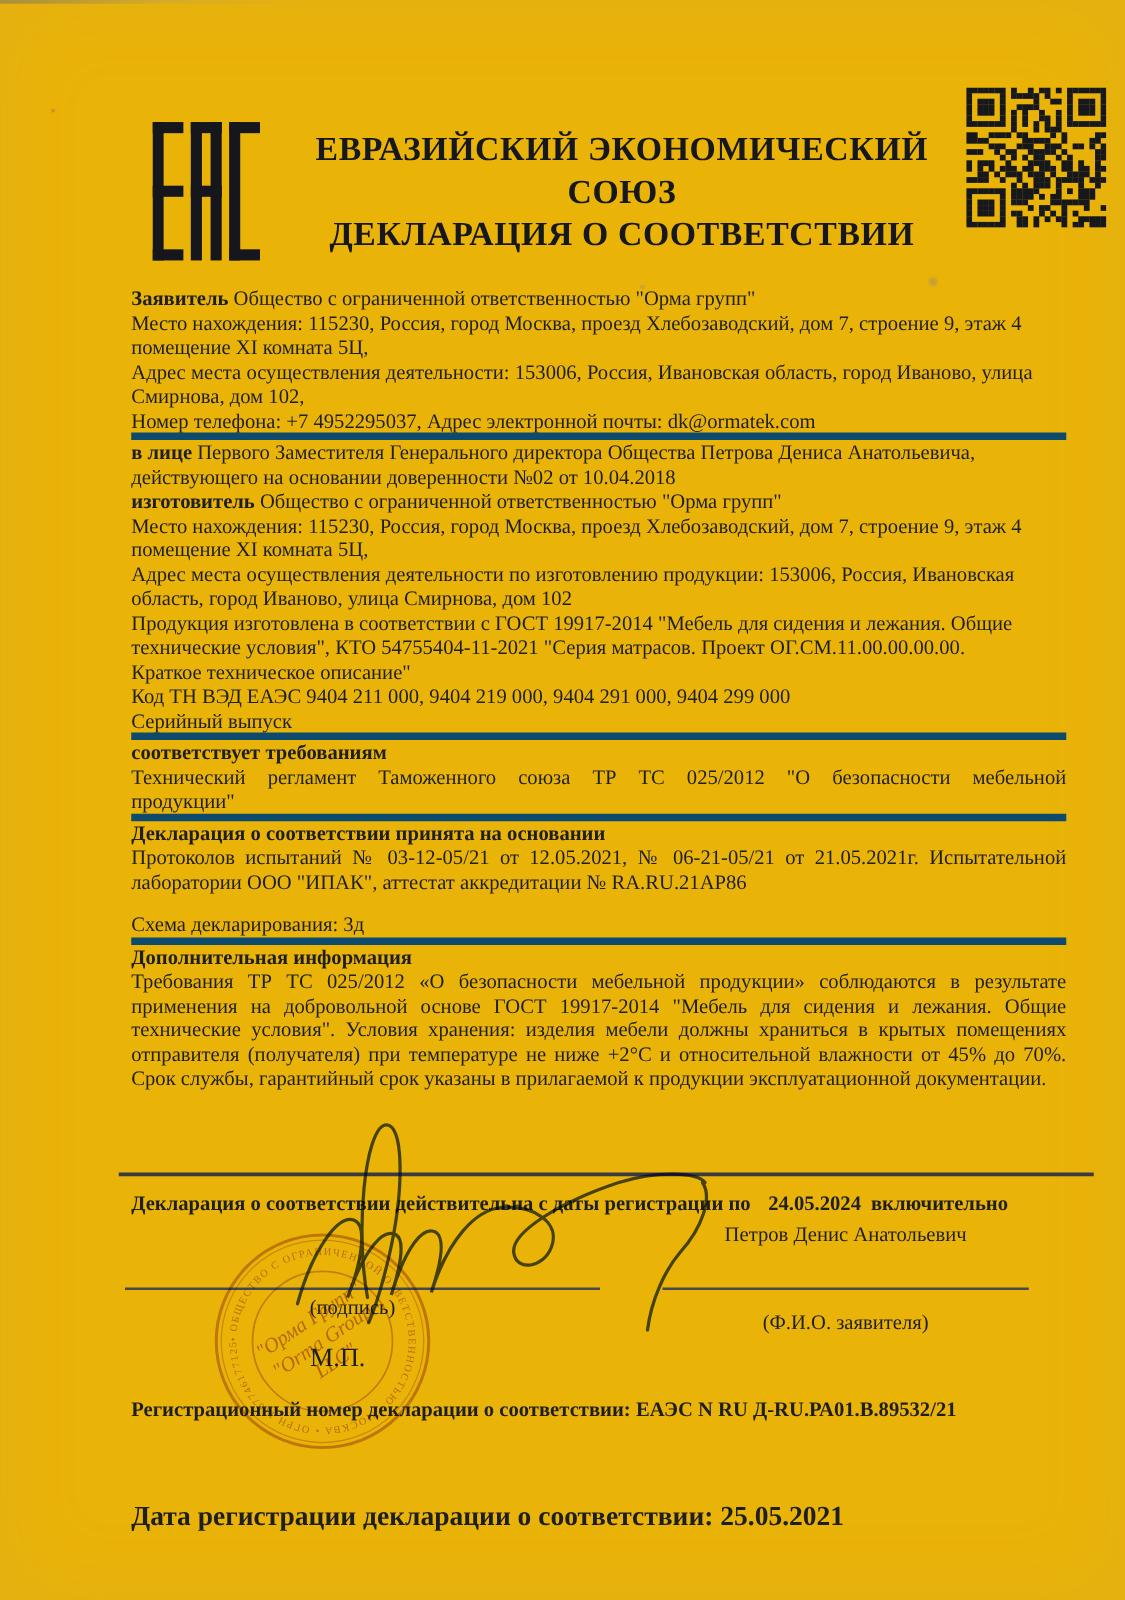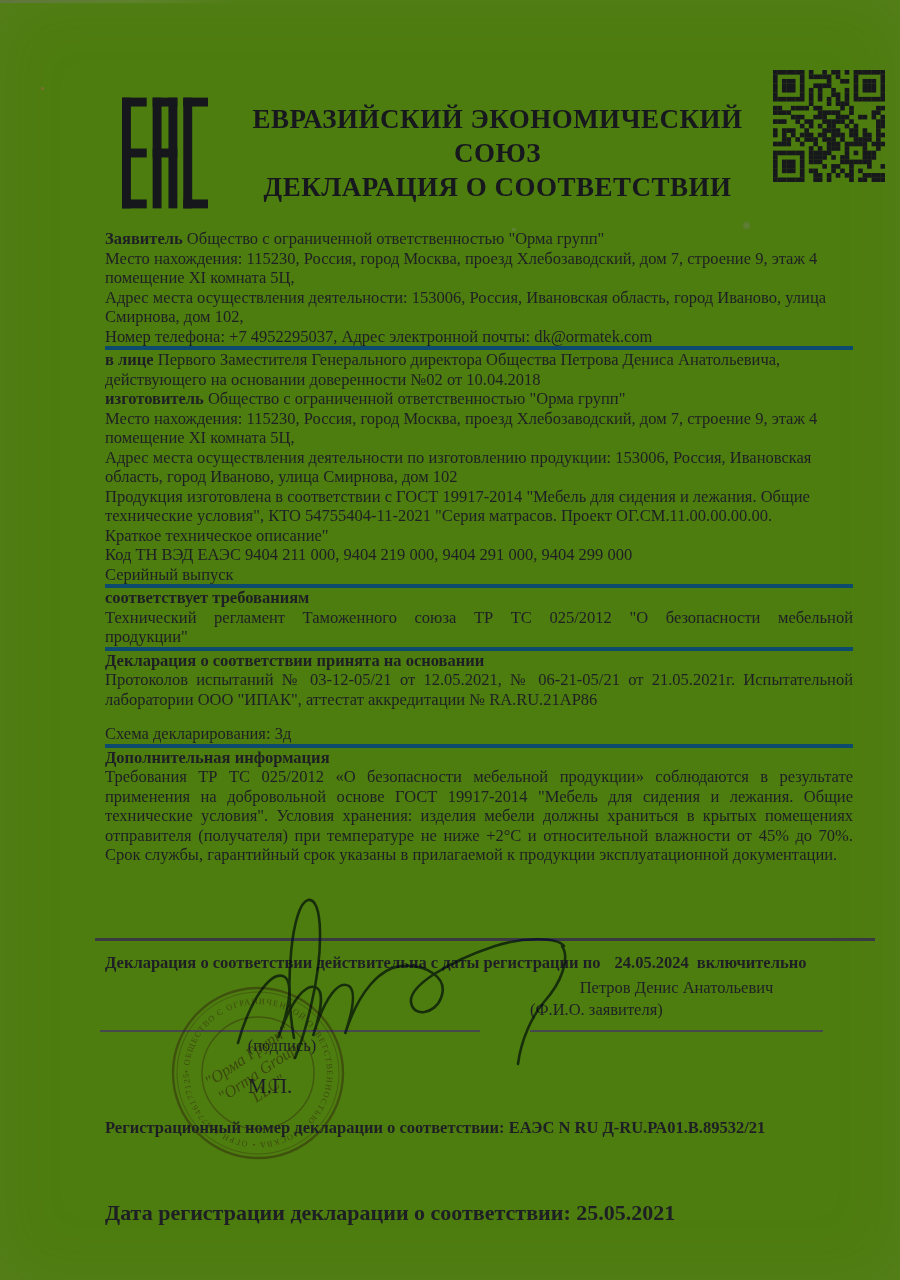--- a/index.html
+++ b/index.html
@@ -1,51 +1,51 @@
 <!DOCTYPE html>
 <html><head>
 <meta charset="utf-8">
 <style>
   html,body{margin:0;padding:0;background:#e8e8e6;}
   .page{
     position:relative;width:900px;height:1280px;margin:0 auto;
-    background:#4d7c0f;overflow:hidden;
+    background:#eab308;overflow:hidden;
     font-family:"Liberation Serif","DejaVu Serif",serif;
     color:#1e1f24;
     box-shadow:inset 0 0 70px rgba(165,158,140,.10);
   }
   
   .eac-logo{position:absolute;left:122px;top:97px;}
   .doc-title{
     position:absolute;left:210px;top:102px;width:575px;
     text-align:center;font-weight:bold;font-size:27px;line-height:34px;
     letter-spacing:.5px;color:#17181d;
   }
   .qr{position:absolute;left:773px;top:70px;}
   
   .content{
     position:absolute;left:105px;top:229px;width:748px;
     font-size:16.5px;line-height:19.5px;
   }
   .line{white-space:nowrap;}
   .just{text-align:justify;text-align-last:justify;}
-  .rule{border-top:4px solid #0c4a6e;}
+  .rule{border-top:6px solid #0c4a6e;}
   .sec{margin:0;}
   .gap-top{margin-top:15px;}
   b{font-weight:bold;}
   
   .long-rule{position:absolute;left:95px;top:938px;width:780px;height:2.5px;background:#3a3b42;}
   .validity{position:absolute;left:105px;top:953px;font-size:16.5px;font-weight:bold;white-space:nowrap;}
   .validity .vdate{margin-left:14px;}
   .validity .vsuf{margin-left:8px;}
   .sig-line-left{position:absolute;left:100px;top:1030px;width:380px;height:2px;background:#47484e;}
   .sig-line-right{position:absolute;left:530px;top:1030px;width:293px;height:2px;background:#47484e;}
   .sig-name{position:absolute;left:530px;top:978px;width:293px;text-align:center;font-size:16.5px;}
   .sig-caption{position:absolute;left:182px;top:1036px;width:200px;text-align:center;font-size:16.5px;}
-  .fio-caption{position:absolute;left:530px;top:1000px;width:293px;font-size:16.5px;}
+  .fio-caption{position:absolute;left:530px;top:1048px;width:293px;text-align:center;font-size:16.5px;}
   .mp{position:absolute;left:248px;top:1074px;width:80px;text-align:left;font-size:21px;}
   .reg-number{position:absolute;left:105px;top:1118px;font-size:16.5px;font-weight:bold;white-space:nowrap;}
   .reg-date{position:absolute;left:105px;top:1200px;font-size:22px;font-weight:bold;white-space:nowrap;}
   
   .stamp{position:absolute;left:163px;top:978px;opacity:.82;mix-blend-mode:multiply;}
   .handwriting{position:absolute;left:90px;top:888px;mix-blend-mode:multiply;}
   
   .smudge-top{position:absolute;left:0;top:0;width:240px;height:3px;
     background:linear-gradient(90deg,rgba(112,110,104,.5),rgba(150,148,142,.2) 55%,transparent);}
   .speck1{position:absolute;left:743px;top:222px;width:7px;height:7px;border-radius:50%;

